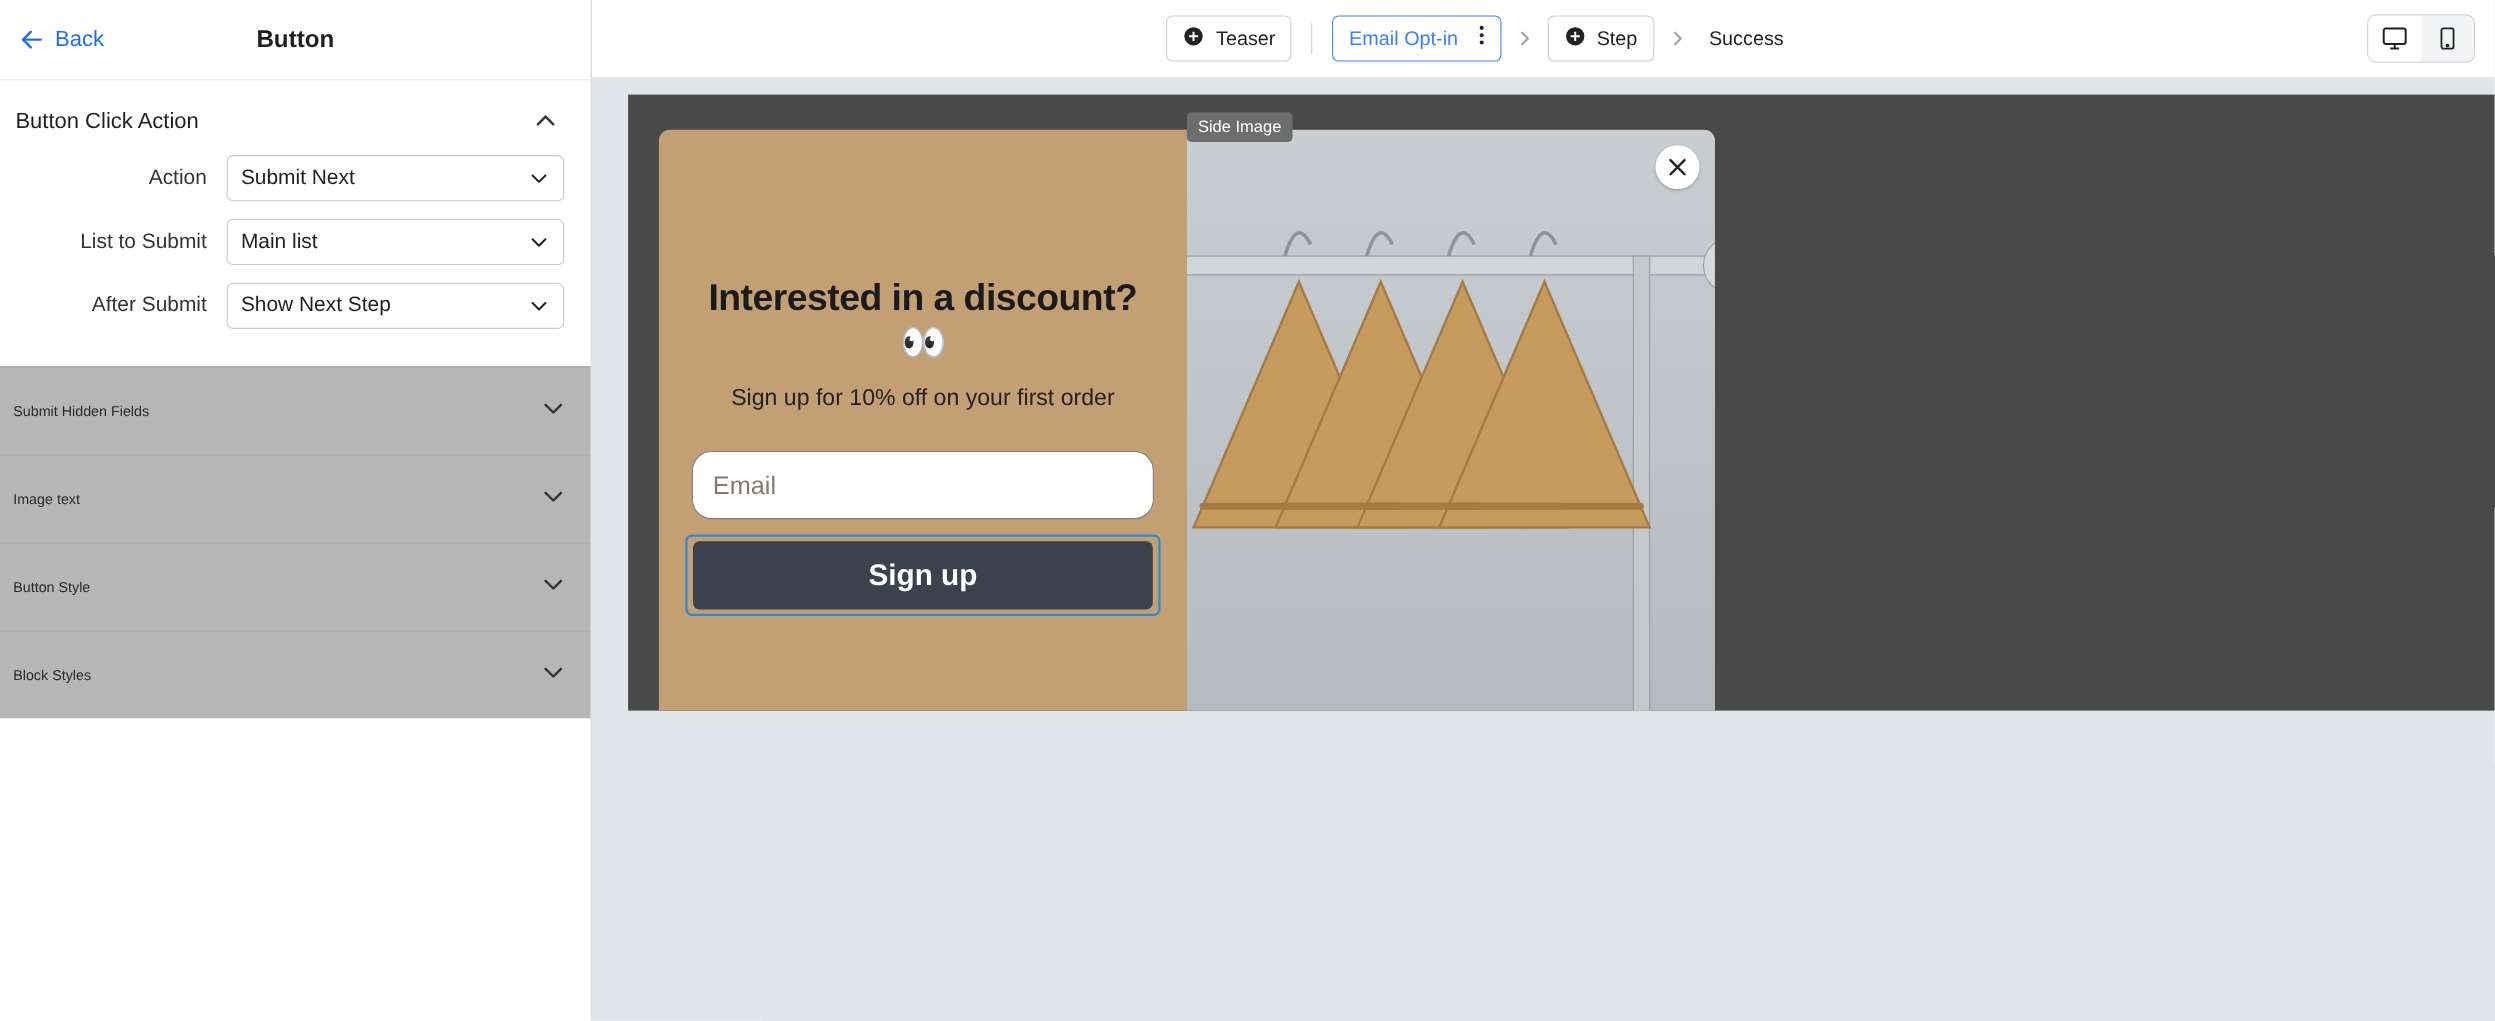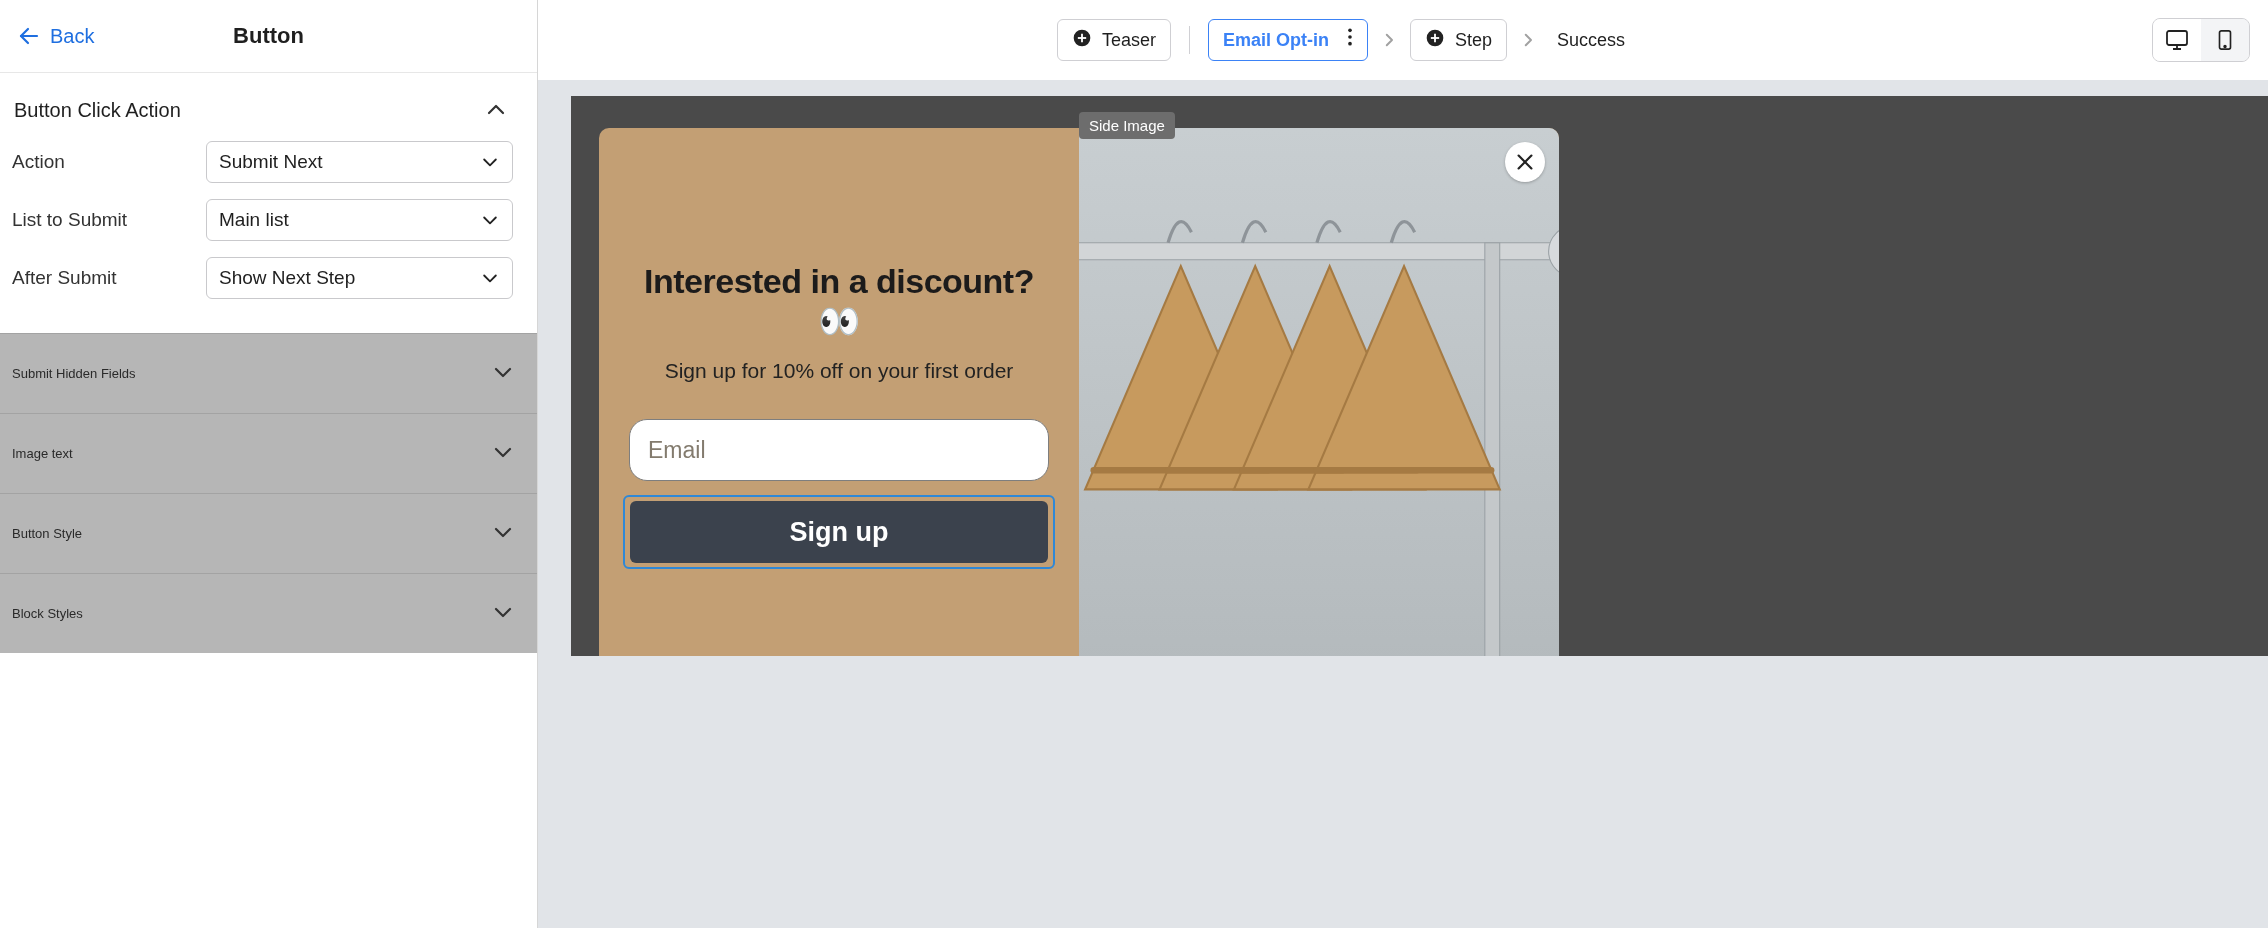--- a/index.html
+++ b/index.html
@@ -17,39 +17,39 @@
     .lp-title { position: absolute; left: 50%; transform: translateX(-50%); font-size: 22px; font-weight: 700; }
     .lp-body { flex: 1; overflow: auto; }
 
     
     .section-open { padding: 14px 24px 26px 12px; }
     .section-open-head { display: flex; align-items: center; justify-content: space-between; padding: 8px 2px; }
     .section-open-head h3 { font-size: 20px; font-weight: 500; }
     .chev { width: 30px; height: 30px; display: flex; align-items: center; justify-content: center; }
 
     .field-row { display: flex; align-items: center; gap: 18px; padding: 8px 0; }
-    .field-label { flex: 0 0 176px; text-align: left; font-size: 19px; color: #333; }
+    .field-label { flex: 0 0 176px; text-align: right; font-size: 19px; color: #333; }
     .select { flex: 1; height: 42px; border: 1px solid #c9c9cc; border-radius: 6px; background: #fff; display: flex; align-items: center; justify-content: space-between; padding: 0 12px 0 12px; font-size: 19px; color: #1f1f1f; cursor: pointer; }
     .select .chevy svg { display:block; }
 
     
     .section-closed { background: #b6b6b6; border-top: 1px solid #a3a3a3; height: 80px; display: flex; align-items: center; justify-content: space-between; padding: 0 22px 0 12px; }
     .section-closed span.title { font-size: 13px; font-weight: 500; color: #2a2a2a; }
 
     
     .right-pane { flex: 1; display: flex; flex-direction: column; min-width: 0; }
 
-    .toolbar { height: 80px; display: flex; align-items: center; gap: 18px; padding: 0 18px; border-bottom: 0; }
+    .toolbar { height: 70px; display: flex; align-items: center; gap: 18px; padding: 0 18px; border-bottom: 0; }
     .spacer { flex: 1; }
 
     .step-strip { display: flex; align-items: center; gap: 12px; }
 
     .pill { display: inline-flex; align-items: center; gap: 10px; height: 42px; padding: 0 14px; border: 1px solid #cfcfd3; border-radius: 6px; background: #fff; font-size: 18px; cursor: pointer; }
     .pill .plus-ic svg circle { fill: #222; }
-    .pill.active { border: 1.5px solid #3b82f6; color: #3b82f6; font-weight: bold; }
+    .pill.active { border: 1.5px solid #3b82f6; color: #3b82f6; }
     .pill .dots { margin-left: 8px; font-size: 22px; letter-spacing: 0; }
     .pill .dots svg circle { fill: #222; }
     .pill.plain { border: none; background: transparent; padding: 0 8px; font-weight: 500; }
     .step-sep { color: #a1a1a1; display:flex; align-items:center; }
 
     .device-group { display: flex; border: 1px solid #cfcfd3; border-radius: 8px; background: #f3f4f6; overflow: hidden; }
     .device-btn { width: 48px; height: 42px; display: flex; align-items: center; justify-content: center; cursor: pointer; background: #f3f4f6; border: none; }
     .device-btn.active { background: #fff; }
     .vsep { width: 1px; height: 28px; background: #d0d0d4; margin: 0 6px; }
 

